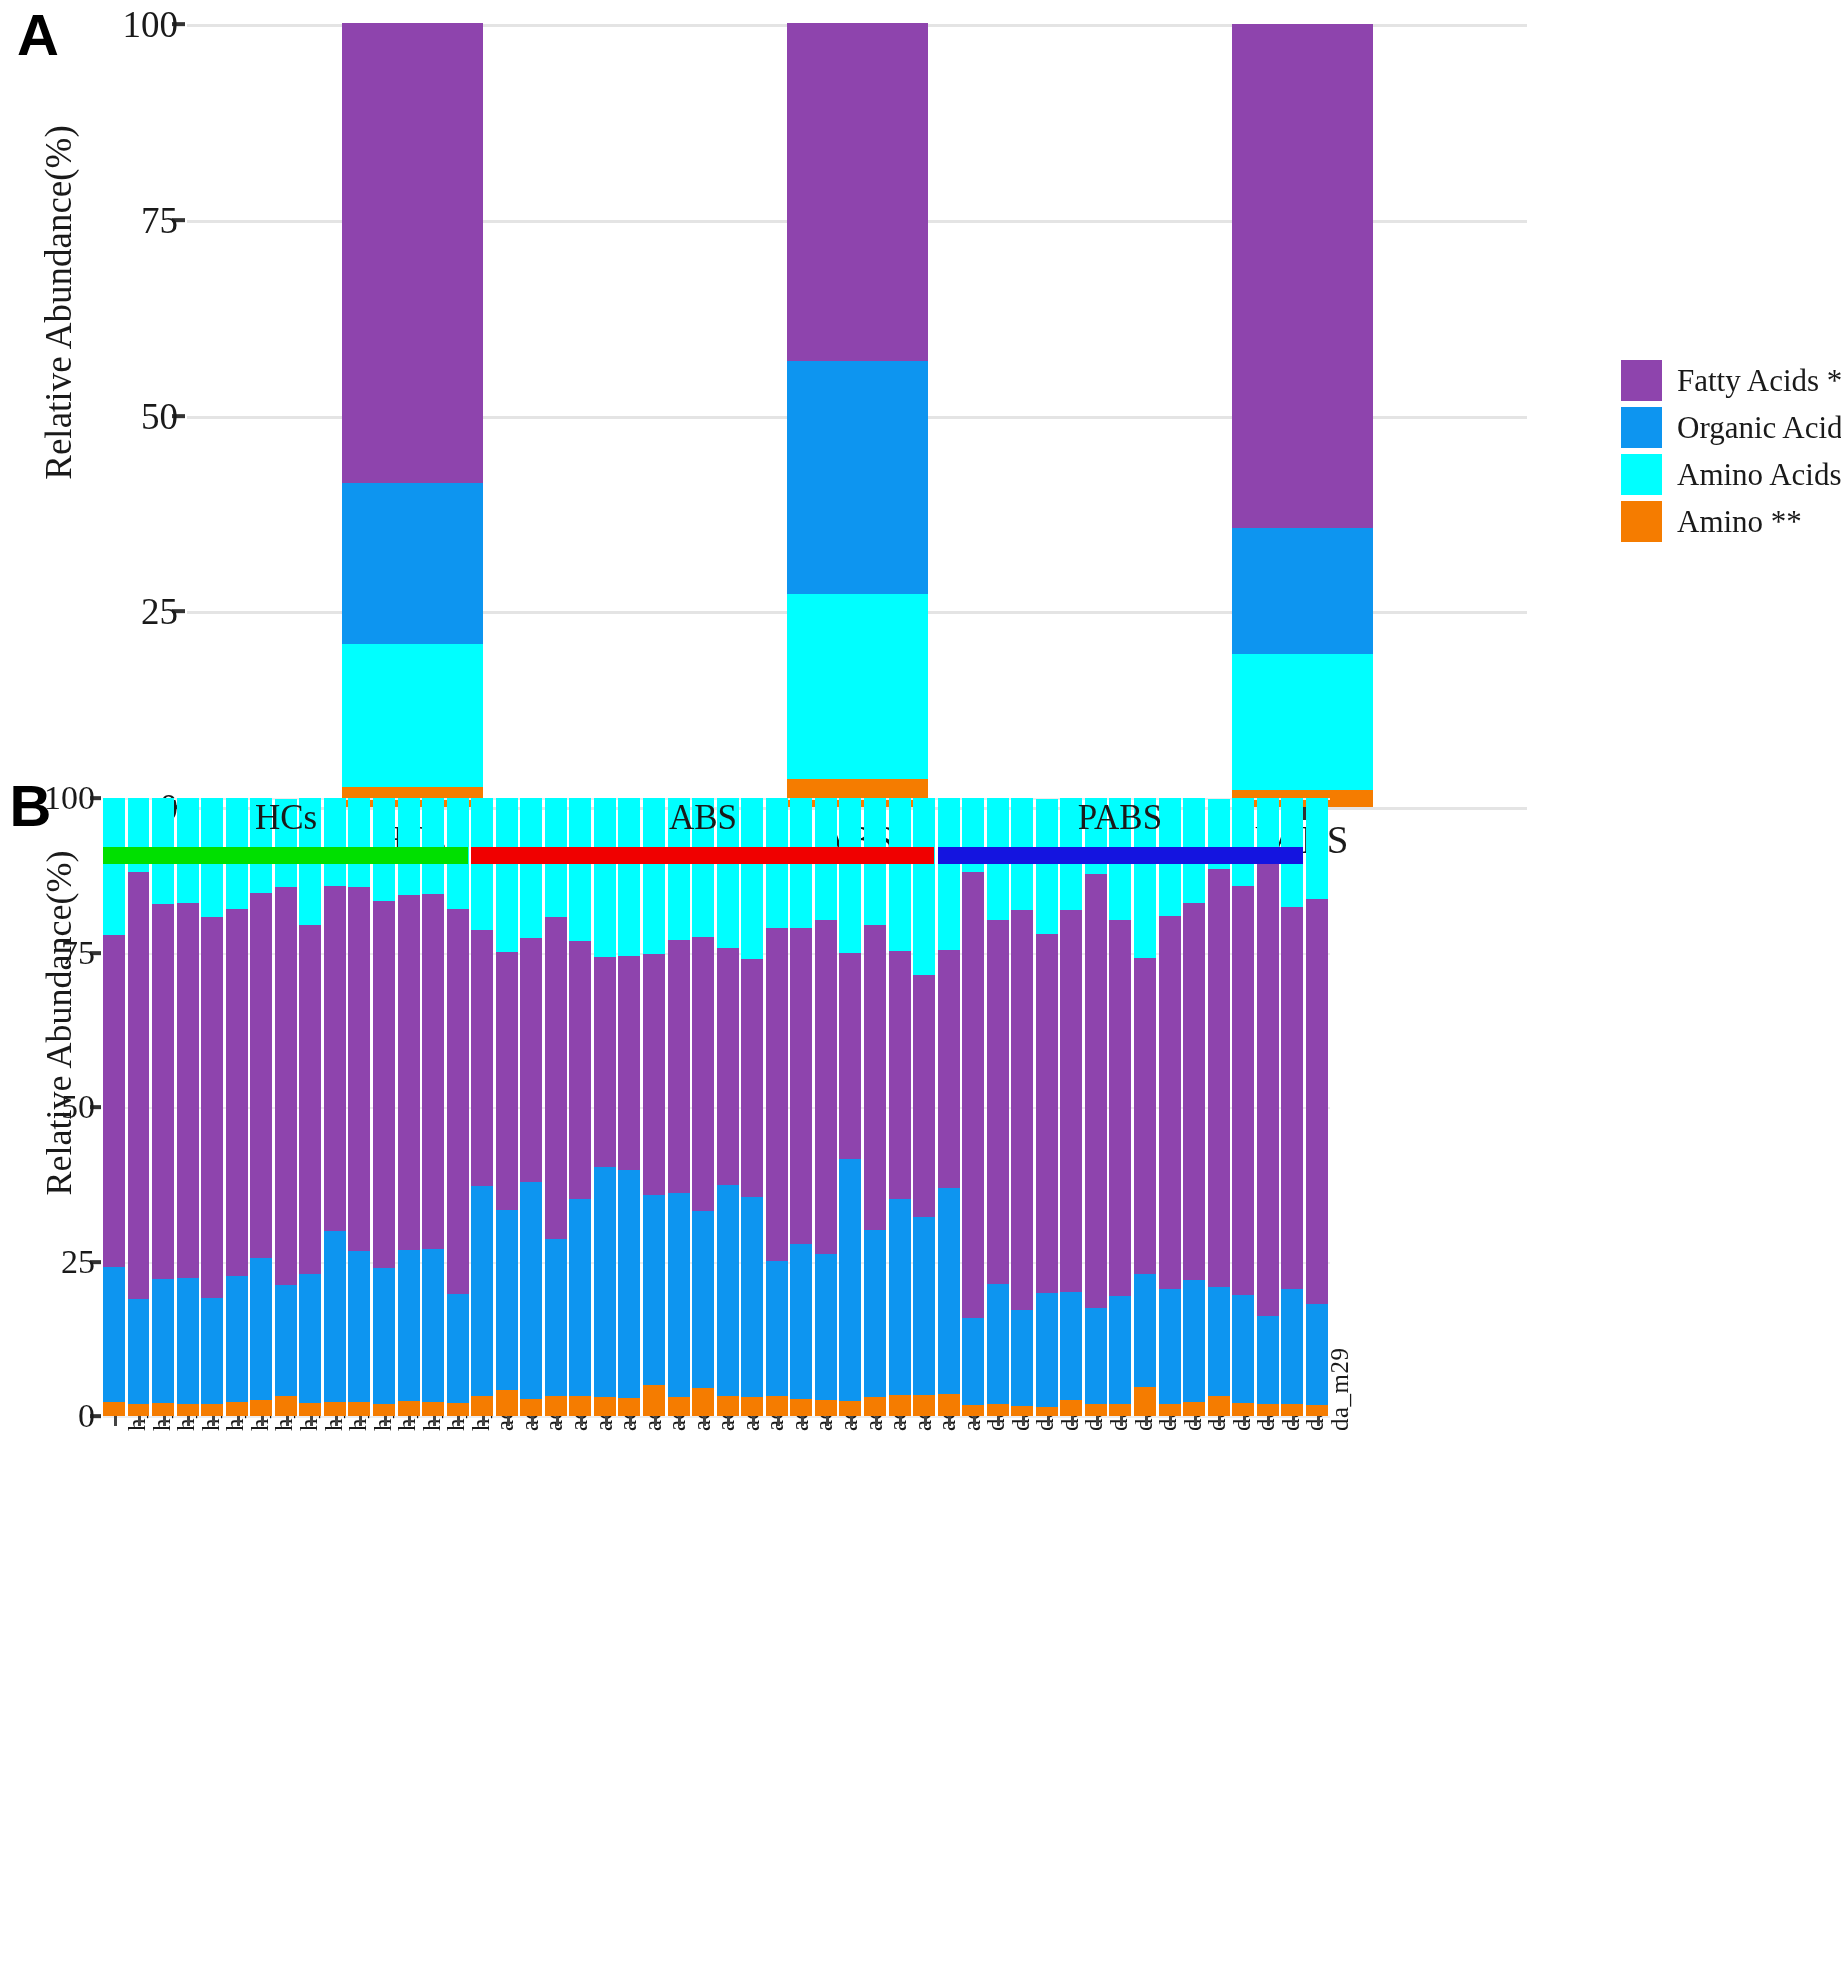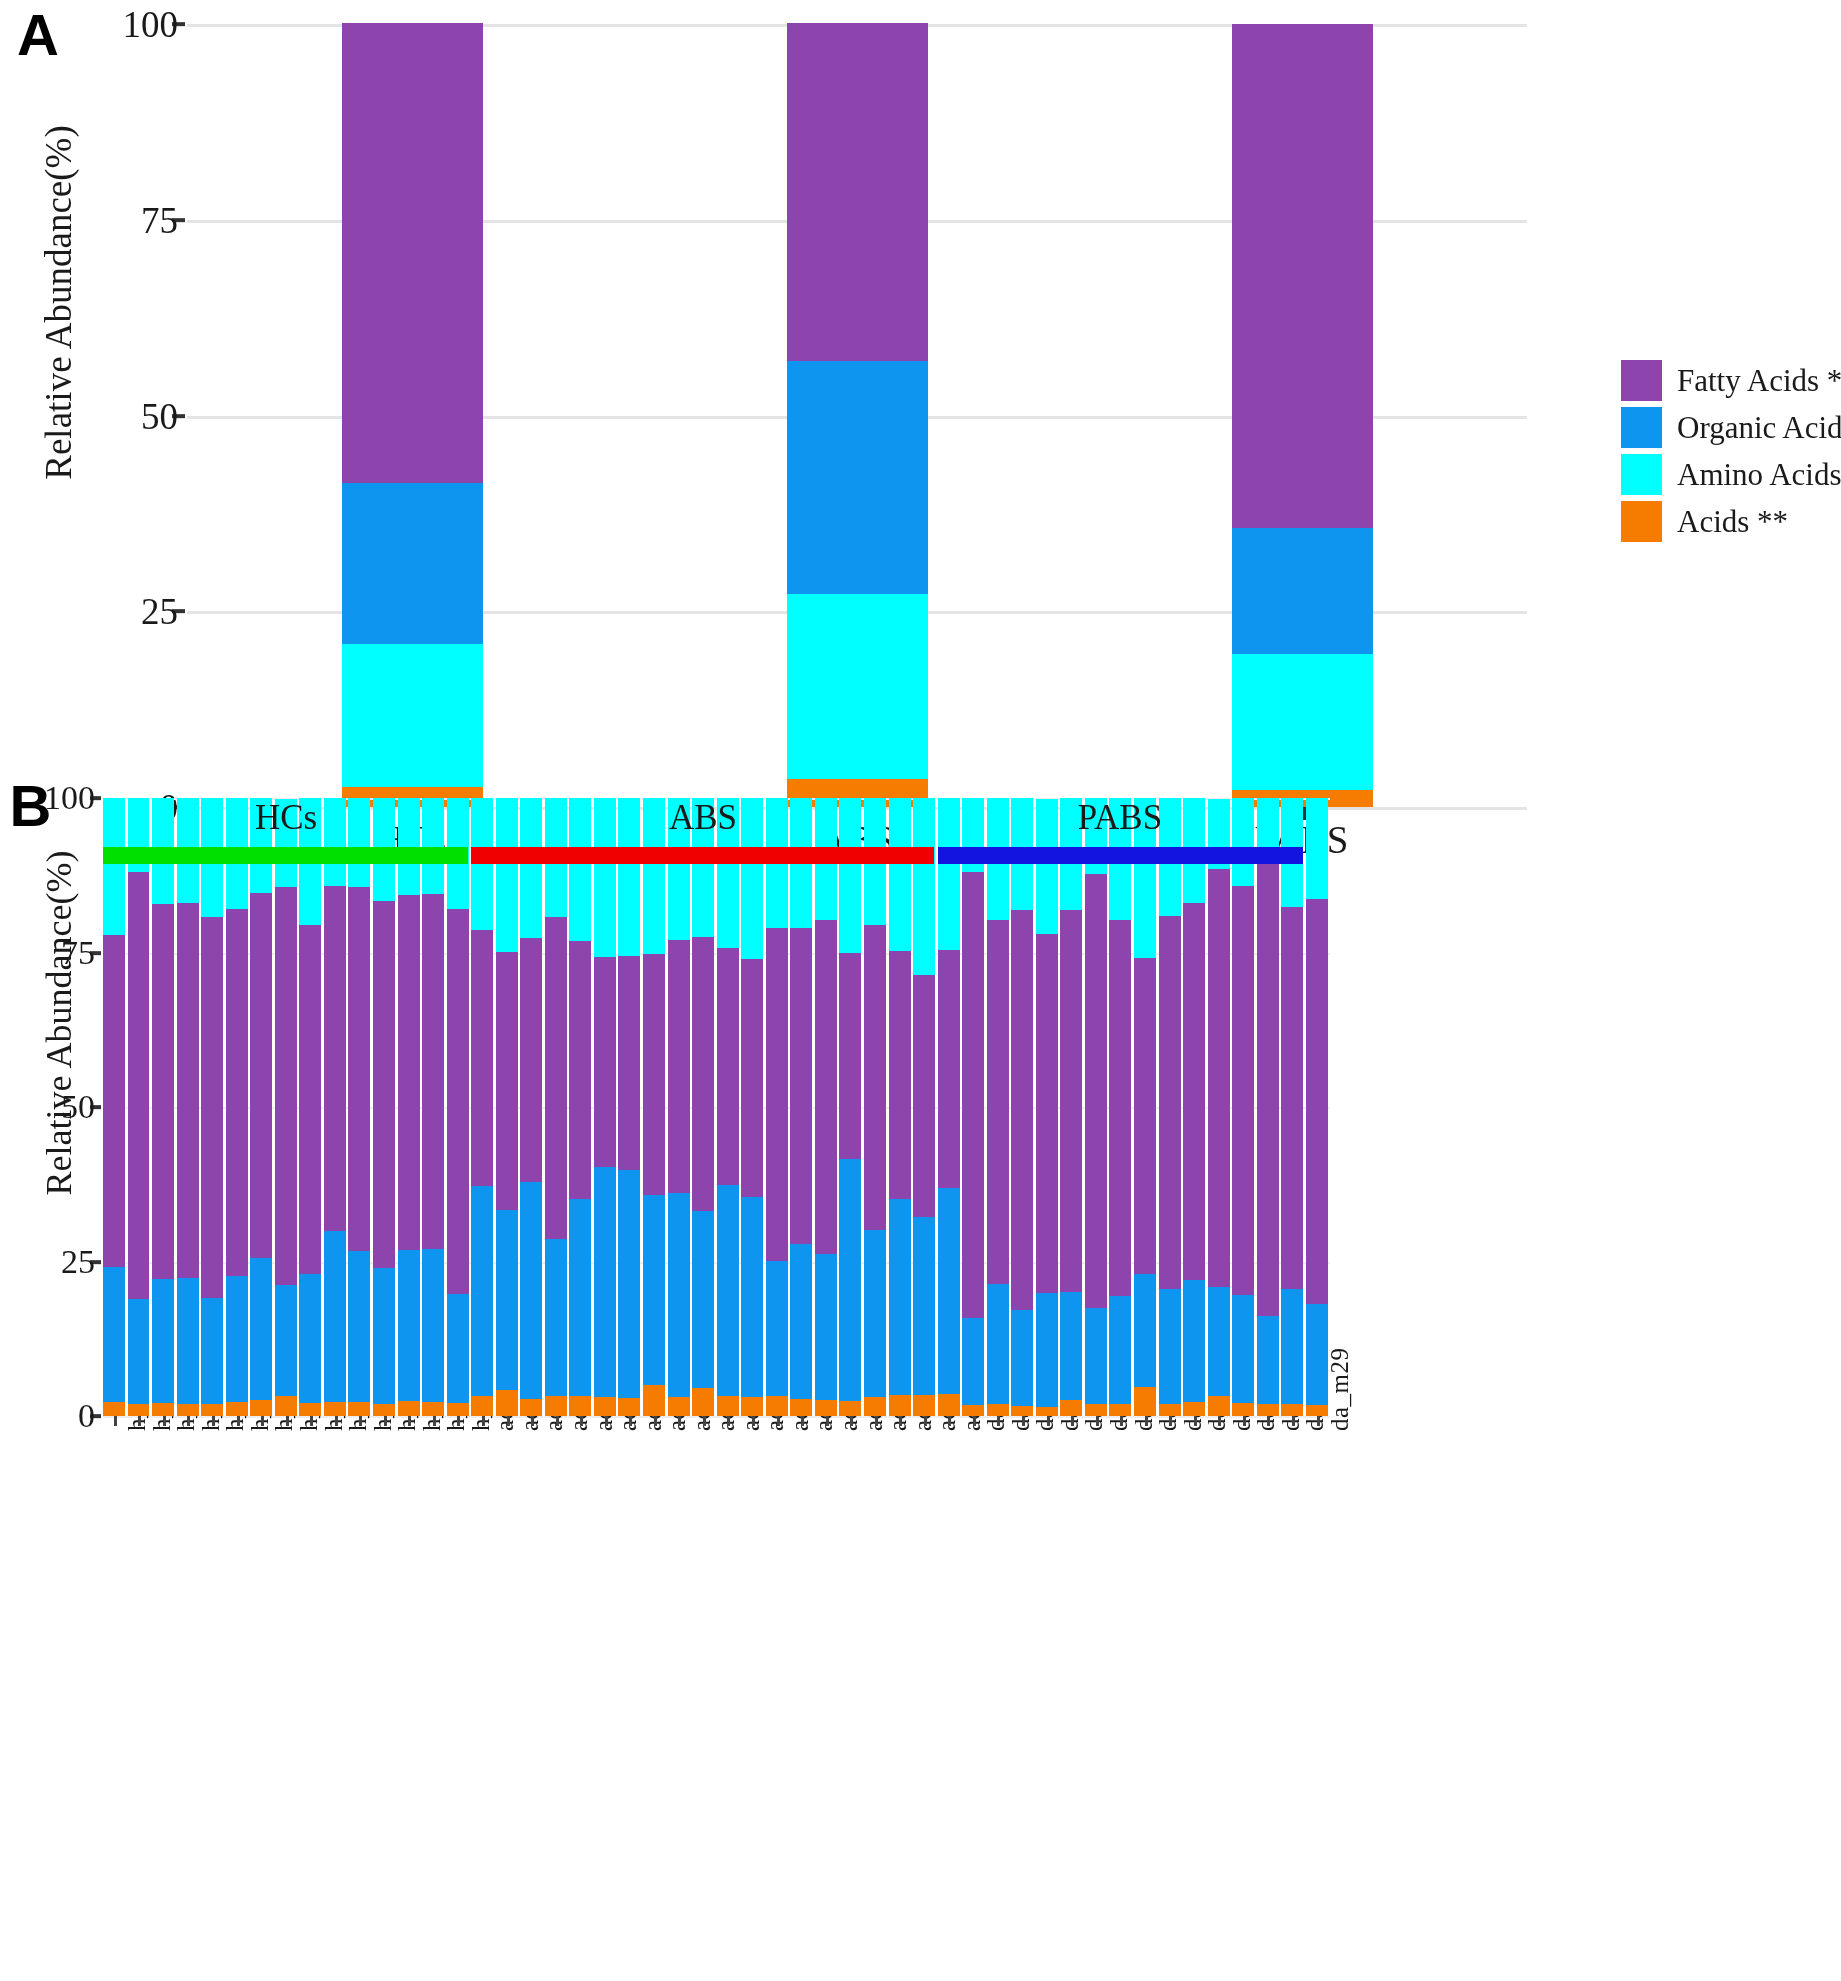--- a/index.html
+++ b/index.html
@@ -96,21 +96,21 @@
     <div class="lg-row">
       <div class="lg-sw" style="background: rgb(13, 149, 240);"></div>
       <div class="lg-txt">Organic Acids *</div>
     </div>
     <div class="lg-row">
       <div class="lg-sw" style="background: rgb(0, 255, 255);"></div>
       <div class="lg-txt">Amino Acids ***</div>
     </div>
     <div class="lg-row">
       <div class="lg-sw" style="background: rgb(245, 124, 0);"></div>
-      <div class="lg-txt">Acids **</div>
+      <div class="lg-txt">Amino **</div>
     </div>
   </div>
 
 <div id="panelB">
   <div id="panelB-letter">B</div>
   <div id="panelB-ylabel">Relative Abundance(%)</div>
   <div id="pB-plot">
       <div class="pB-grid" style="top: 0px;"></div>
       <div class="pB-tickmark" style="top: 0px;"></div>
       <div class="pB-tick" style="top: 0px;">100</div>

